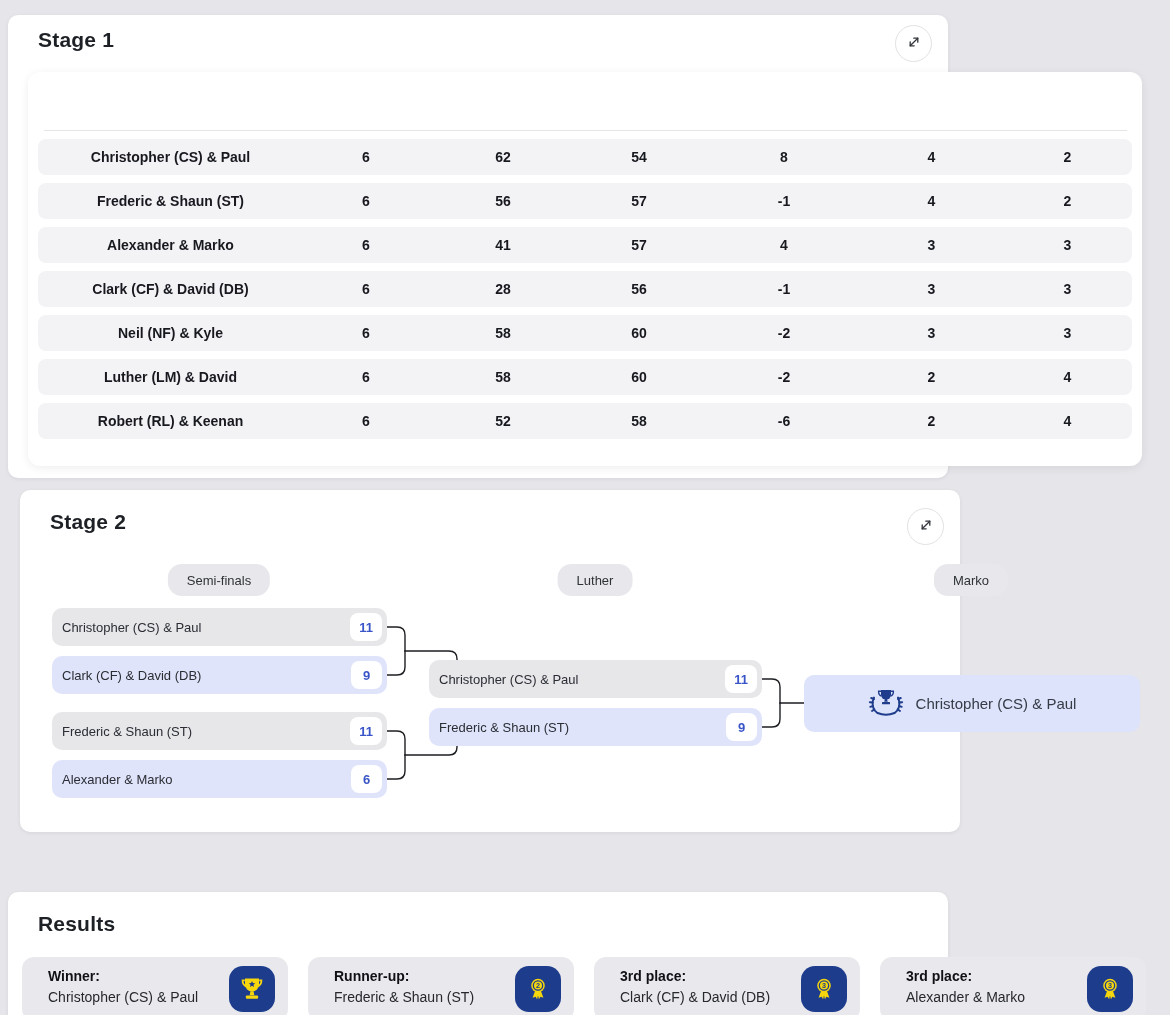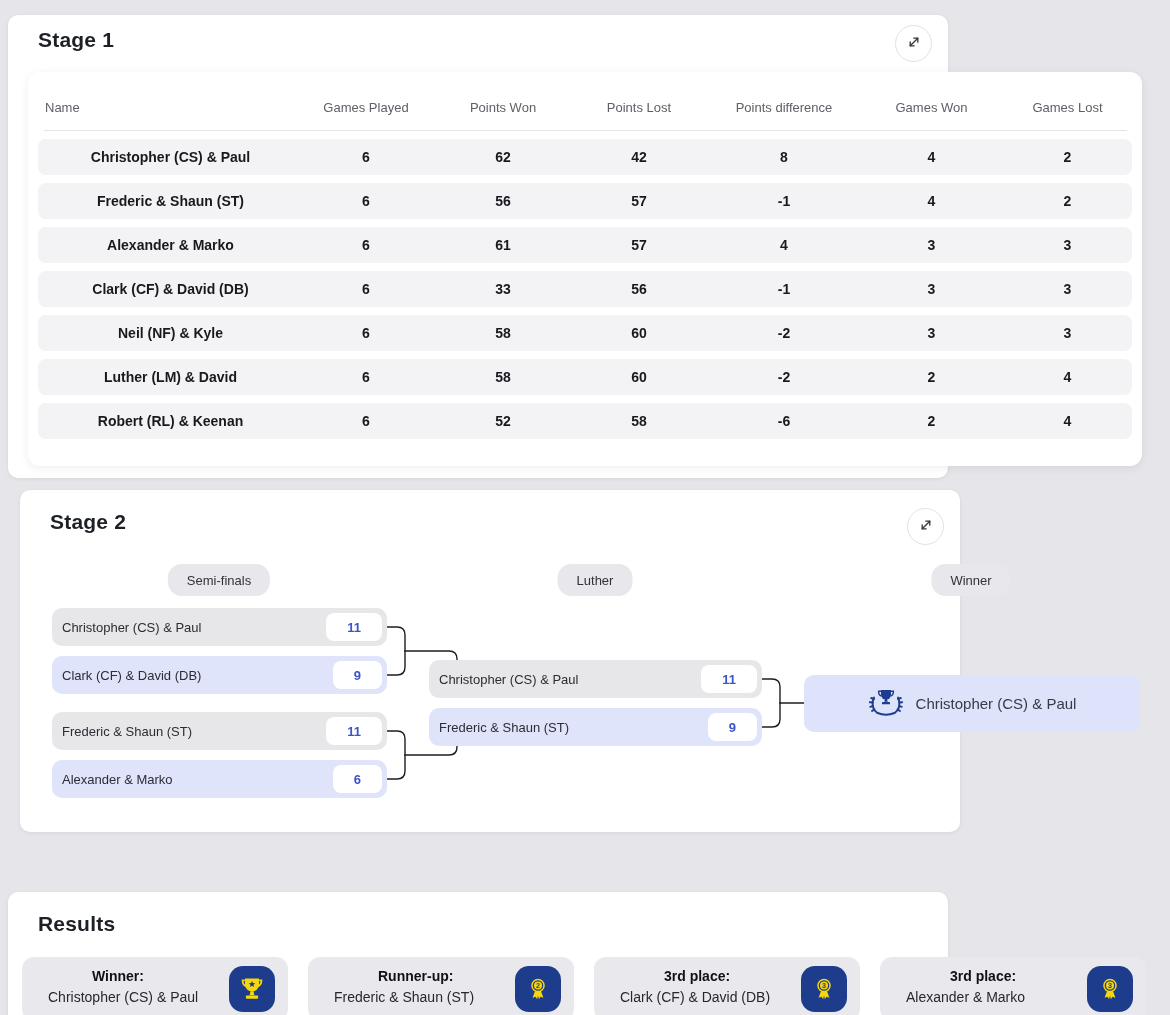--- a/index.html
+++ b/index.html
@@ -62,38 +62,38 @@
   }
   .match-box {
     position:absolute; height:38px; border-radius:10px;
     display:flex; align-items:center; justify-content:space-between;
     padding:0 5px 0 10px; font-size:13px; color:#2a2d33;
   }
   .match-gray { background:#e7e7ea; }
   .match-blue { background:#dfe4fb; }
   .score-badge {
     background:#ffffff; color:#3a55c8; font-weight:700; font-size:13px;
-    border-radius:8px; min-width:31px; height:28px; padding:0 21px;
+    border-radius:8px; min-width:31px; height:28px; padding:0 9px;
     display:flex; align-items:center; justify-content:center;
   }
   .winner-box {
     position:absolute; left:784px; top:185px; width:336px; height:57px;
     background:#dce3fb; border-radius:10px;
     display:flex; align-items:center; justify-content:center; gap:12px;
     font-size:15px; color:#363b46;
   }
   .bracket-lines { position:absolute; left:0; top:0; pointer-events:none; }
 
   
   .result-card {
     position:absolute; top:65px; width:266px; height:64px;
     background:#e9e9ed; border-radius:12px;
   }
   .rc-text { position:absolute; left:26px; top:11px; }
-  .rc-label { font-size:14px; font-weight:700; color:#101114;margin-left:44px; }
+  .rc-label { font-size:14px; font-weight:700; color:#101114; }
   .rc-name { font-size:14px; color:#26282d; margin-top:5px; }
   .rc-icon-tile {
     position:absolute; right:13px; top:9px; width:46px; height:46px;
     border-radius:14px; background:#1e3c8c;
     display:flex; align-items:center; justify-content:center;
   }
 </style>
 </head>
 <body>
 
@@ -103,63 +103,54 @@
     <span>
       <svg width="20" height="20" viewBox="0 0 20 20" fill="none" stroke="#33363b" stroke-width="1.3" stroke-linecap="round" stroke-linejoin="round">
         <path d="M6.2 13.8 L13.8 6.2"></path>
           <path d="M9.8 6.2 H13.8 V10.2"></path>
           <path d="M10.2 13.8 H6.2 V9.8"></path>
       </svg>
     </span>
   </button>
 
   <div class="inner-card">
-    <div class="thead">
-      <span class="cell-name">Name</span>
-      <span>Games Played</span>
-      <span>Points Won</span>
-      <span>Points Lost</span>
-      <span>Points difference</span>
-      <span>Games Won</span>
-      <span>Games Lost</span>
-    </div>
     <div class="thead-divider"></div>
 
     <div class="tbody">
       <div class="trow">
         <span class="cell-name">Christopher (CS) &amp; Paul</span>
         <span>6</span>
         <span>62</span>
-        <span>42</span>
+        <span>54</span>
         <span>8</span>
         <span>4</span>
         <span>2</span>
       </div>
       <div class="trow">
         <span class="cell-name">Frederic &amp; Shaun (ST)</span>
         <span>6</span>
         <span>56</span>
         <span>57</span>
         <span>-1</span>
         <span>4</span>
         <span>2</span>
       </div>
       <div class="trow">
         <span class="cell-name">Alexander &amp; Marko</span>
         <span>6</span>
-        <span>61</span>
+        <span>41</span>
         <span>57</span>
         <span>4</span>
         <span>3</span>
         <span>3</span>
       </div>
       <div class="trow">
         <span class="cell-name">Clark (CF) &amp; David (DB)</span>
         <span>6</span>
-        <span>33</span>
+        <span>28</span>
         <span>56</span>
         <span>-1</span>
         <span>3</span>
         <span>3</span>
       </div>
       <div class="trow">
         <span class="cell-name">Neil (NF) &amp; Kyle</span>
         <span>6</span>
         <span>58</span>
         <span>60</span>
@@ -196,21 +187,21 @@
       <svg width="20" height="20" viewBox="0 0 20 20" fill="none" stroke="#33363b" stroke-width="1.3" stroke-linecap="round" stroke-linejoin="round">
         <path d="M6.2 13.8 L13.8 6.2"></path>
           <path d="M9.8 6.2 H13.8 V10.2"></path>
           <path d="M10.2 13.8 H6.2 V9.8"></path>
       </svg>
     </span>
   </button>
 
   <div class="round-pill" style="left:199px">Semi-finals</div>
   <div class="round-pill" style="left:575px">Luther</div>
-  <div class="round-pill" style="left:951px">Winner</div>
+  <div class="round-pill" style="left:951px">Marko</div>
 
   <svg class="bracket-lines" width="1154" height="342" viewBox="0 0 1154 342">
     <g fill="none" stroke="#1c1e22" stroke-width="1.4" stroke-linecap="round">
       <path d="M367 137 h10 q8 0 8 8 V161"></path>
       <path d="M367 185 h10 q8 0 8 -8 V161"></path>
       <path d="M385 161 h44 q8 0 8 8 v1"></path>
       <path d="M367 241 h10 q8 0 8 8 V265"></path>
       <path d="M367 289 h10 q8 0 8 -8 V265"></path>
       <path d="M385 265 h44 q8 0 8 -8 v-1"></path>
       <path d="M742 189 h10 q8 0 8 8 V213"></path>

